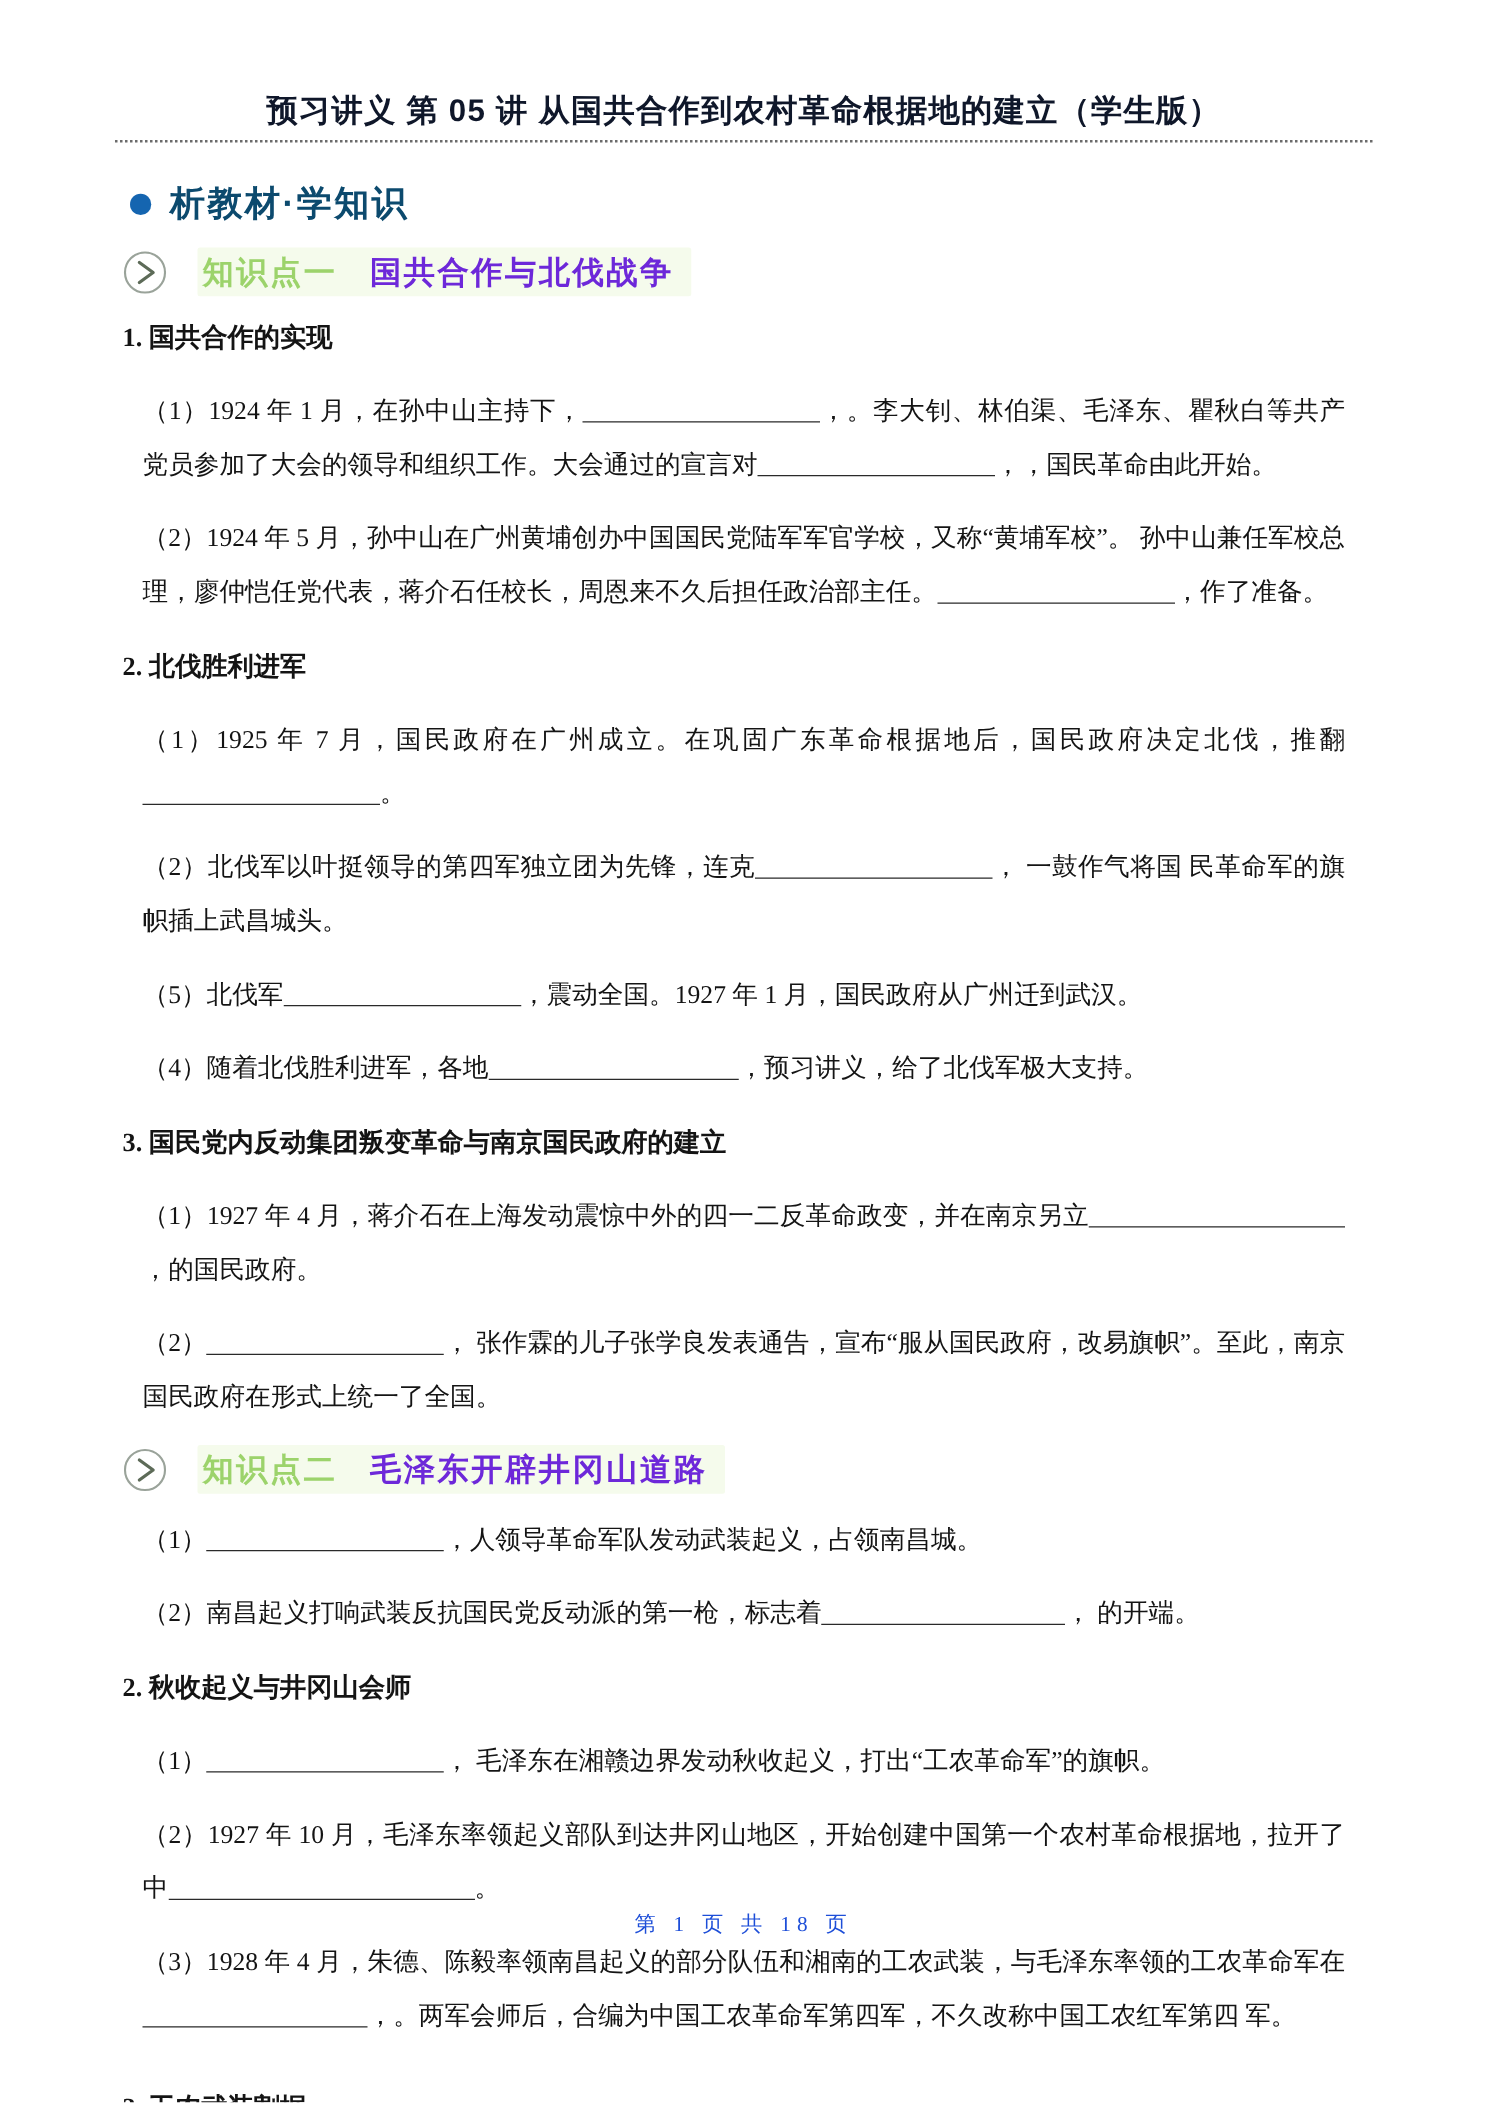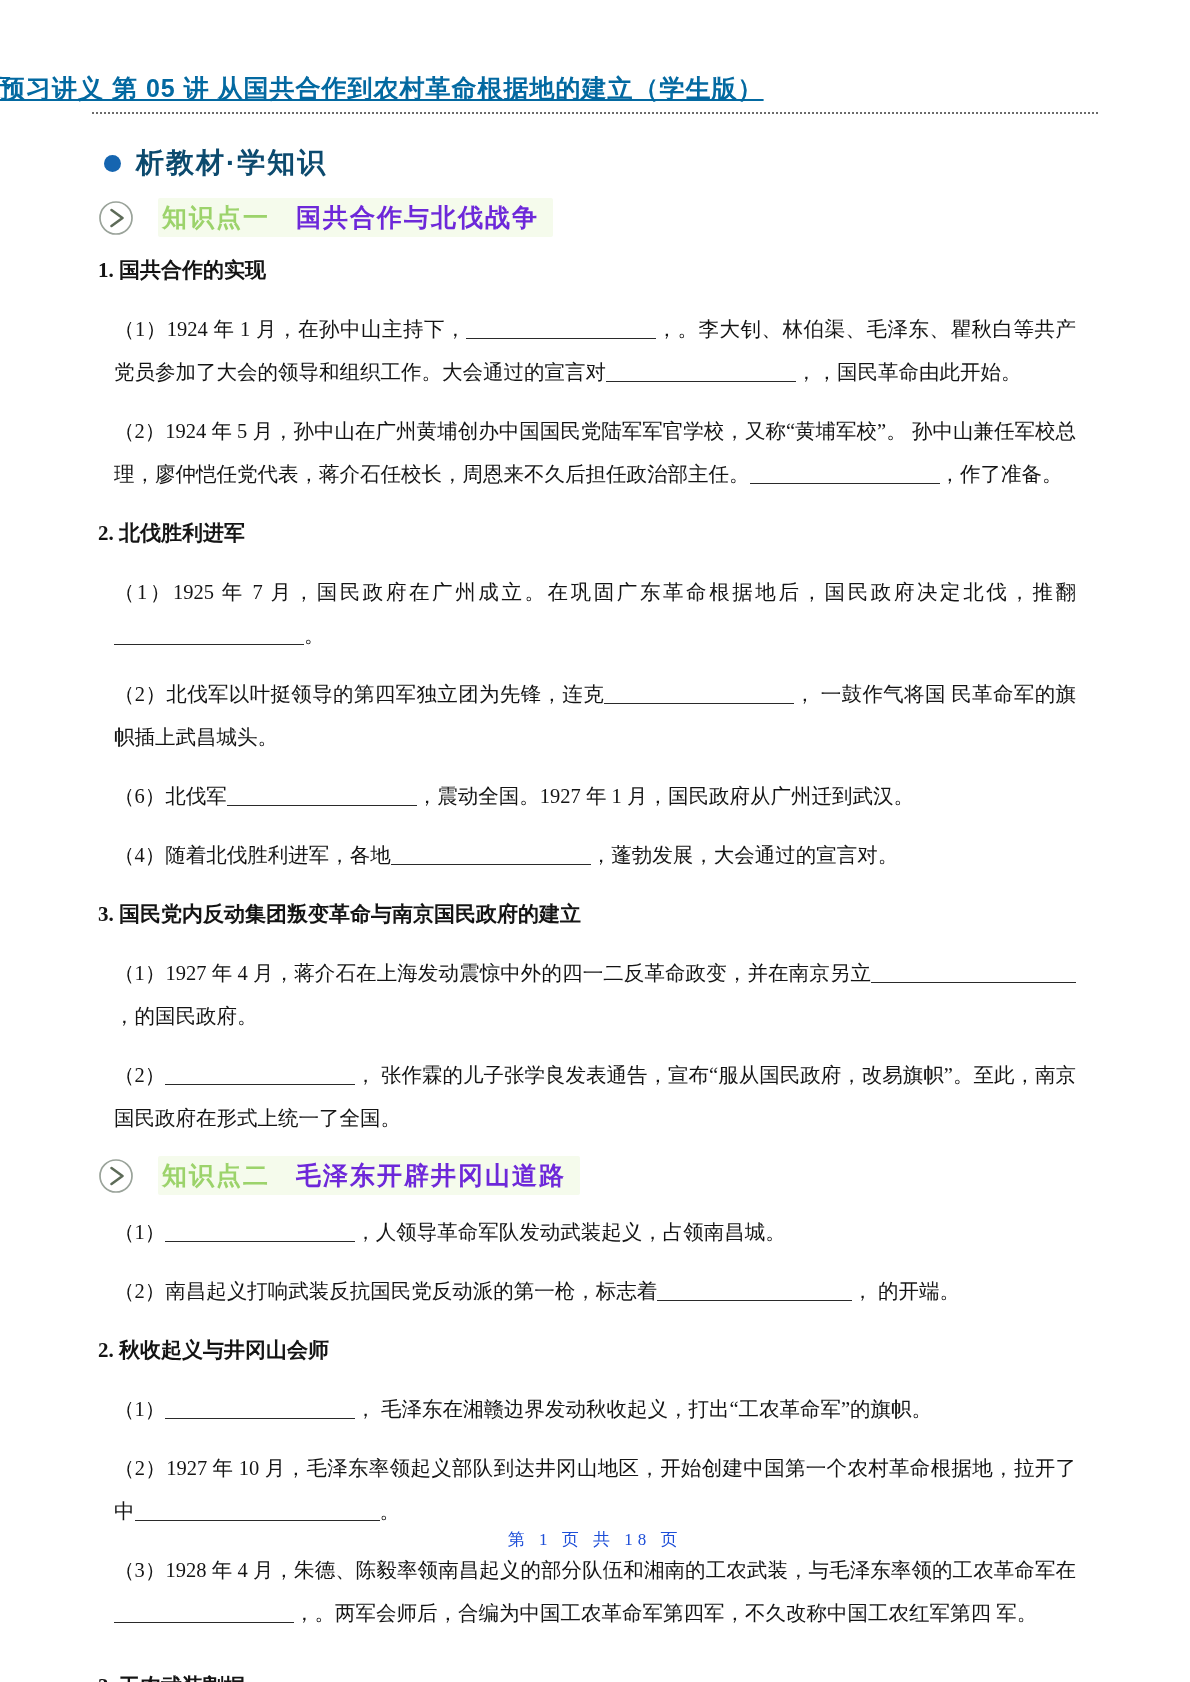--- a/index.html
+++ b/index.html
@@ -7,26 +7,26 @@
     position: relative;
     width: 1190px;
     height: 1682px;
     background: #ffffff;
     font-family: "Liberation Serif", "DejaVu Serif", serif;
     color: #141414;
     overflow: hidden;
   }
   .doc-title {
     padding-top: 72px;
+    text-align: center;
     font-family: "Liberation Sans", "DejaVu Sans", sans-serif;
     font-weight: bold;
     font-size: 25px;
     letter-spacing: 1px;
-    color: #0369a1;
-    text-decoration: underline;
+    color: #0f172a;
   }
   .title-divider {
     margin: 7px 92px 0 92px;
     border-bottom: 2px dotted #6b6b6b;
     height: 0;
   }
   .content { padding: 0 98px; }
   .section-header {
     display: flex;
     align-items: center;
@@ -134,22 +134,22 @@
             <span class="kp-label">知识点一</span>
             <span class="kp-title">国共合作与北伐战争</span>
           </span>
         </div>
         <div class="heading">1. 国共合作的实现</div>
         <div class="para"><span>（1）1924 年 1 月，在孙中山主持下，</span><span class="blank" style="width: 190px;"></span><span>，。李大钊、林伯渠、毛泽东、瞿秋白等共产党员参加了大会的领导和组织工作。大会通过的宣言对</span><span class="blank" style="width: 190px;"></span><span>，，国民革命由此开始。</span></div>
         <div class="para"><span>（2）1924 年 5 月，孙中山在广州黄埔创办中国国民党陆军军官学校，又称“黄埔军校”。 孙中山兼任军校总理，廖仲恺任党代表，蒋介石任校长，周恩来不久后担任政治部主任。</span><span class="blank" style="width: 190px;"></span><span>，作了准备。</span></div>
         <div class="heading">2. 北伐胜利进军</div>
         <div class="para"><span>（1）1925 年 7 月，国民政府在广州成立。在巩固广东革命根据地后，国民政府决定北伐，推翻</span><span class="blank" style="width: 190px;"></span><span>。</span></div>
         <div class="para"><span>（2）北伐军以叶挺领导的第四军独立团为先锋，连克</span><span class="blank" style="width: 190px;"></span><span>， 一鼓作气将国 民革命军的旗帜插上武昌城头。</span></div>
-        <div class="para"><span>（6）北伐军</span><span class="blank" style="width: 190px;"></span><span>，震动全国。1927 年 1 月，国民政府从广州迁到武汉。</span></div>
-        <div class="para"><span>（4）随着北伐胜利进军，各地</span><span class="blank" style="width: 200px;"></span><span>，蓬勃发展，大会通过的宣言对。</span></div>
+        <div class="para"><span>（5）北伐军</span><span class="blank" style="width: 190px;"></span><span>，震动全国。1927 年 1 月，国民政府从广州迁到武汉。</span></div>
+        <div class="para"><span>（4）随着北伐胜利进军，各地</span><span class="blank" style="width: 200px;"></span><span>，预习讲义，给了北伐军极大支持。</span></div>
         <div class="heading">3. 国民党内反动集团叛变革命与南京国民政府的建立</div>
         <div class="para"><span>（1）1927 年 4 月，蒋介石在上海发动震惊中外的四一二反革命政变，并在南京另立</span><span class="blank" style="width: 205px;"></span><span>，的国民政府。</span></div>
         <div class="para"><span>（2）</span><span class="blank" style="width: 190px;"></span><span>， 张作霖的儿子张学良发表通告，宣布“服从国民政府，改易旗帜”。至此，南京国民政府在形式上统一了全国。</span></div>
         <div class="kp-header">
           <span class="kp-icon">
             <svg width="36" height="36" viewBox="0 0 36 36">
               <circle cx="18" cy="18" r="16" fill="none" stroke="#9aa39a" stroke-width="1.7"></circle>
               <path d="M13.5 10 L24.5 18 L13.5 26" fill="none" stroke="#5d6b58" stroke-width="2.6" stroke-linecap="round" stroke-linejoin="round"></path>
             </svg>
           </span>

